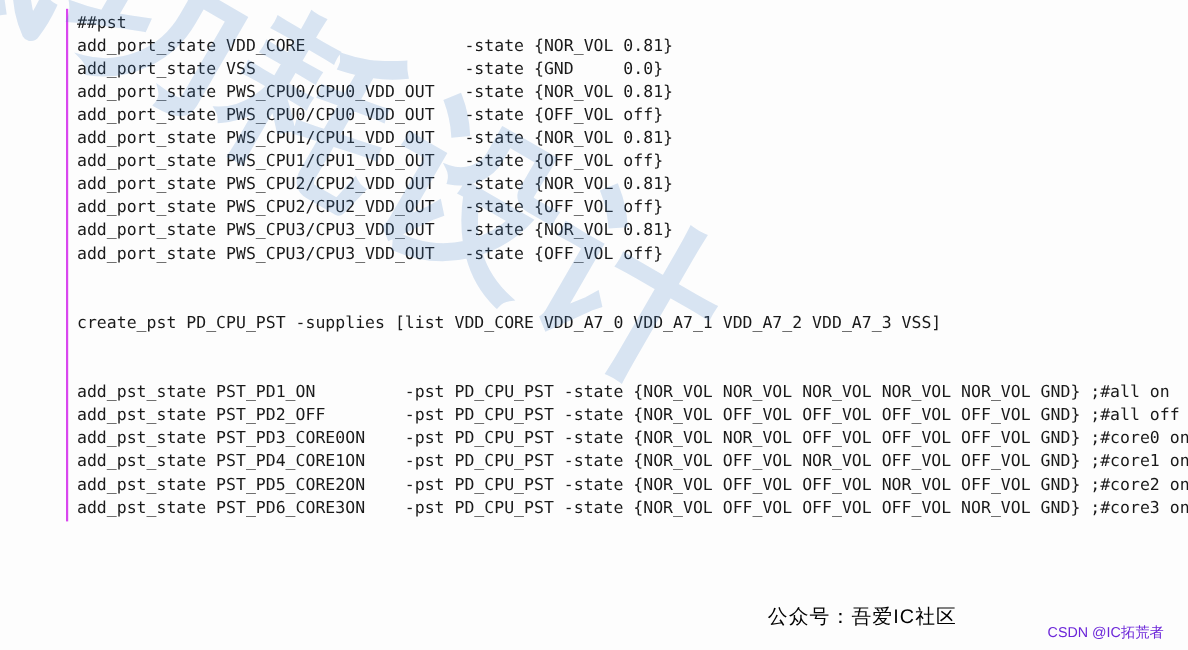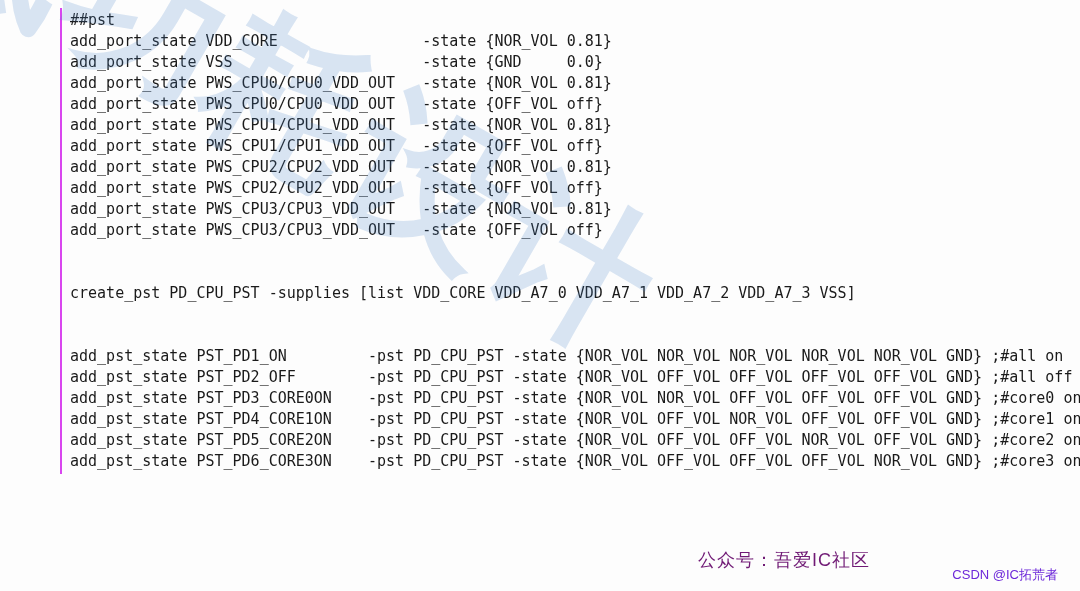--- a/index.html
+++ b/index.html
@@ -41,21 +41,21 @@
     top: 90px;
     pointer-events: none;
     user-select: none;
     letter-spacing: 4px;
     white-space: nowrap;
   }
   .footer-watermark {
     position: absolute;
     right: 210px;
     bottom: 20px;
-    color: #701a75;
+    color: #000000;
     font-size: 18px;
     font-family: sans-serif;
     letter-spacing: 1px;
     pointer-events: none;
   }
   .attribution {
     position: absolute;
     right: 22px;
     bottom: 6px;
     color: #6d28d9;

